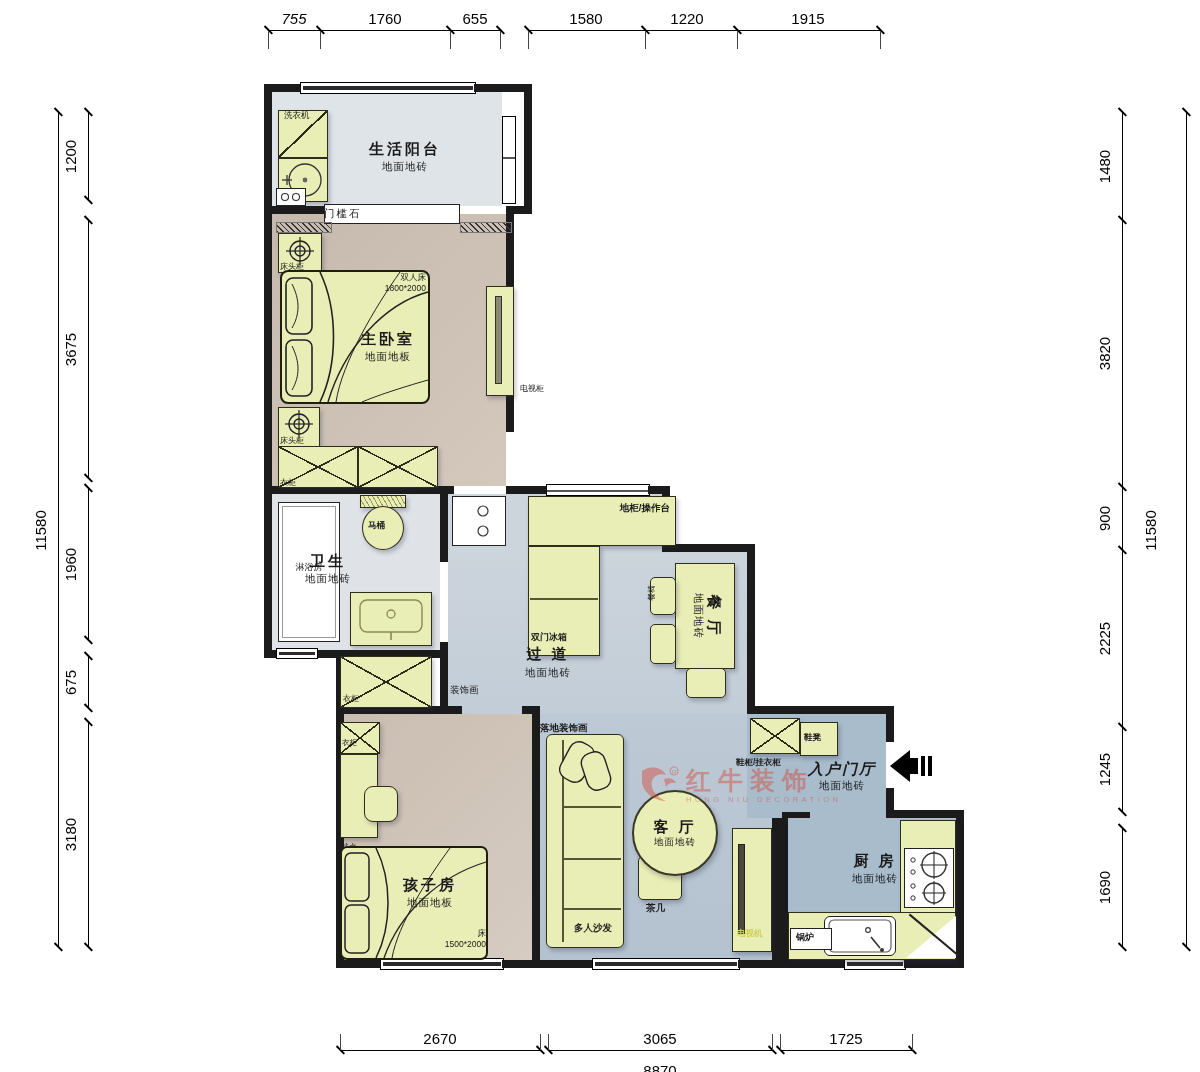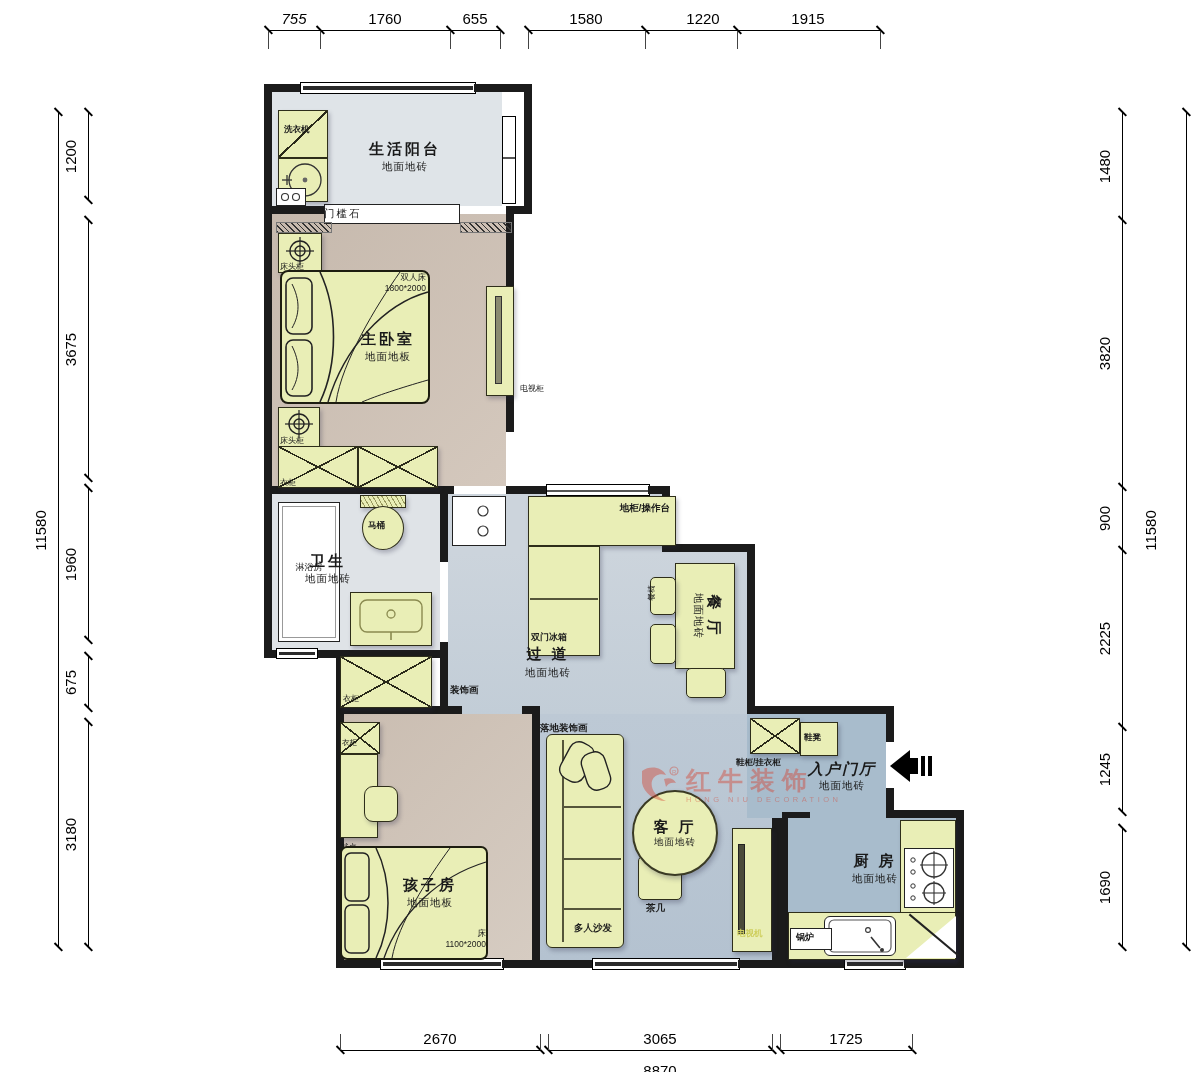--- a/index.html
+++ b/index.html
@@ -90,21 +90,21 @@
   <div class="wall" style="left:440px;top:486px;width:8px;height:76px;"></div>
   <div class="wall" style="left:440px;top:642px;width:8px;height:16px;"></div>
   <div class="wall" style="left:344px;top:650px;width:104px;height:8px;"></div>
   <div class="wall" style="left:440px;top:658px;width:8px;height:52px;"></div>
   <div class="wall" style="left:344px;top:706px;width:118px;height:8px;"></div>
   <div class="wall" style="left:522px;top:706px;width:18px;height:8px;"></div>
   <div class="wall" style="left:532px;top:706px;width:8px;height:262px;"></div>
   <div class="wall" style="left:772px;top:818px;width:16px;height:146px;"></div>
 
   <div class="furn" style="left:278px;top:110px;width:50px;height:48px;background:linear-gradient(to bottom right,#e9eeb6 calc(50% - 1px),#2a2a1a calc(50% - 1px),#2a2a1a calc(50% + 1px),#e9eeb6 calc(50% + 1px));"></div>
-  <div class="lbl tiny" style="left:284px;top:124px;font-weight:bold;text-align:center;">洗衣机</div>
+  <div class="lbl tiny" style="left:284px;top:110px;font-weight:normal;text-align:center;">洗衣机</div>
   <div class="furn" style="left:278px;top:158px;width:50px;height:44px;"></div>
   <svg class="abs" style="left:280px;top:160px;" width="46" height="40" viewBox="0 0 46 40">
     <circle cx="25" cy="20" r="16" fill="none" stroke="#333" stroke-width="1.3"></circle>
     <circle cx="25" cy="20" r="2.4" fill="#666"></circle>
     <line x1="2" y1="20" x2="12" y2="20" stroke="#333" stroke-width="1.3"></line>
     <line x1="7" y1="15" x2="7" y2="25" stroke="#333" stroke-width="1.3"></line>
   </svg>
   <div class="whitebox" style="left:276px;top:188px;width:30px;height:18px;"></div>
   <svg class="abs" style="left:276px;top:188px;" width="30" height="18" viewBox="0 0 30 18">
     <circle cx="9" cy="9" r="3.5" fill="none" stroke="#333" stroke-width="1.1"></circle>
@@ -194,21 +194,21 @@
   <div class="furn" style="left:650px;top:624px;width:26px;height:40px;border-radius:5px;"></div>
   <div class="furn" style="left:686px;top:668px;width:40px;height:30px;border-radius:5px;"></div>
   <div class="lbl vtxt" style="left:644px;top:588px;font-size:8px;">餐椅</div>
   <div class="abs" style="left:650px;top:598px;width:110px;height:36px;transform:rotate(90deg);transform-origin:center;text-align:center;">
     <div class="rname lbl" style="position:static;">餐 厅</div>
     <div class="rfloor lbl" style="position:static;">地面地砖</div>
   </div>
 
   <div class="lbl rname" style="left:508px;top:645px;width:80px;">过 道</div>
   <div class="lbl rfloor" style="left:512px;top:666px;width:72px;">地面地砖</div>
-  <div class="lbl" style="left:450px;top:684px;font-size:9.5px;font-weight:bold;">装饰画</div>
+  <div class="lbl" style="left:450px;top:684px;font-size:9.5px;font-weight:normal;">装饰画</div>
 
   <div class="xbox" style="left:750px;top:718px;width:50px;height:36px;"></div>
   <div class="furn" style="left:800px;top:722px;width:38px;height:34px;"></div>
   <div class="lbl" style="left:804px;top:732px;font-size:8.5px;font-weight:bold;">鞋凳</div>
   <div class="lbl" style="left:736px;top:757px;font-size:8.5px;font-weight:bold;">鞋柜/挂衣柜</div>
   <div class="lbl rname" style="left:792px;top:760px;width:100px;letter-spacing:2px;font-style:italic;">入户门厅</div>
   <div class="lbl rfloor" style="left:806px;top:779px;width:72px;">地面地砖</div>
 
   <div class="abs" style="left:890px;top:750px;width:0;height:0;border-top:16px solid transparent;border-bottom:16px solid transparent;border-right:20px solid #000;"></div>
   <div class="abs" style="left:909px;top:758px;width:9px;height:16px;background:#000;"></div>
@@ -281,21 +281,21 @@
     <rect x="5" y="7" width="24" height="48" rx="6" fill="none" stroke="#222" stroke-width="1.5"></rect>
     <rect x="5" y="59" width="24" height="48" rx="6" fill="none" stroke="#222" stroke-width="1.5"></rect>
     <path d="M36 2 C 52 34, 52 80, 36 112" fill="none" stroke="#222" stroke-width="1.5"></path>
     <path d="M146 16 C 100 30, 60 66, 44 112" fill="none" stroke="#222" stroke-width="1.3"></path>
     <path d="M110 2 C 88 32, 58 78, 52 112" fill="none" stroke="#222" stroke-width="1"></path>
   </svg>
   <div class="lbl rname" style="left:388px;top:876px;width:84px;">孩子房</div>
   <div class="lbl rfloor" style="left:388px;top:896px;width:84px;">地面地板</div>
   <div class="lbl" style="left:420px;top:928px;width:66px;text-align:right;font-size:8.5px;line-height:1.3;">
     <span>床</span><br>
-    <span>1100*2000</span>
+    <span>1500*2000</span>
   </div>
 
   <div class="abs" style="left:636px;top:760px;width:210px;height:48px;opacity:.42;display:flex;align-items:center;">
     <svg width="44" height="42" viewBox="0 0 44 42" style="flex:0 0 auto;">
       <path d="M6 8 C 14 2, 26 4, 30 12 C 24 10, 18 12, 16 18 C 14 26, 20 34, 30 38 C 18 38, 8 30, 6 20 Z" fill="#d5402e"></path>
       <path d="M28 16 C 34 14, 38 16, 40 20 C 36 19, 32 20, 30 24 Z" fill="#d5402e"></path>
       <circle cx="38" cy="8" r="4" fill="none" stroke="#d5402e" stroke-width="1.2"></circle>
       <text x="36" y="11" font-size="6" fill="#d5402e">R</text>
     </svg>
     <div style="margin-left:6px;">
@@ -319,21 +319,21 @@
   <div class="ext" style="left:450px;top:31px;width:1px;height:18px;"></div>
   <div class="ext" style="left:500px;top:31px;width:1px;height:18px;"></div>
   <div class="ext" style="left:528px;top:31px;width:1px;height:18px;"></div>
   <div class="ext" style="left:645px;top:31px;width:1px;height:18px;"></div>
   <div class="ext" style="left:737px;top:31px;width:1px;height:18px;"></div>
   <div class="ext" style="left:880px;top:31px;width:1px;height:18px;"></div>
   <div class="dimt" style="left:264px;top:10px;width:60px;font-style:italic;">755</div>
   <div class="dimt" style="left:350px;top:10px;width:70px;">1760</div>
   <div class="dimt" style="left:448px;top:10px;width:54px;">655</div>
   <div class="dimt" style="left:551px;top:10px;width:70px;">1580</div>
-  <div class="dimt" style="left:668px;top:10px;width:70px;text-align:center;">1220</div>
+  <div class="dimt" style="left:652px;top:10px;width:70px;text-align:center;">1220</div>
   <div class="dimt" style="left:773px;top:10px;width:70px;">1915</div>
 
   <div class="dimv" style="left:88px;top:112px;height:88px;"></div>
   <div class="dimv" style="left:88px;top:220px;height:258px;"></div>
   <div class="dimv" style="left:88px;top:488px;height:152px;"></div>
   <div class="dimv" style="left:88px;top:656px;height:52px;"></div>
   <div class="dimv" style="left:88px;top:722px;height:225px;"></div>
   <div class="tk" style="left:83px;top:111px;"></div>
   <div class="tk" style="left:83px;top:199px;"></div>
   <div class="tk" style="left:83px;top:219px;"></div>

